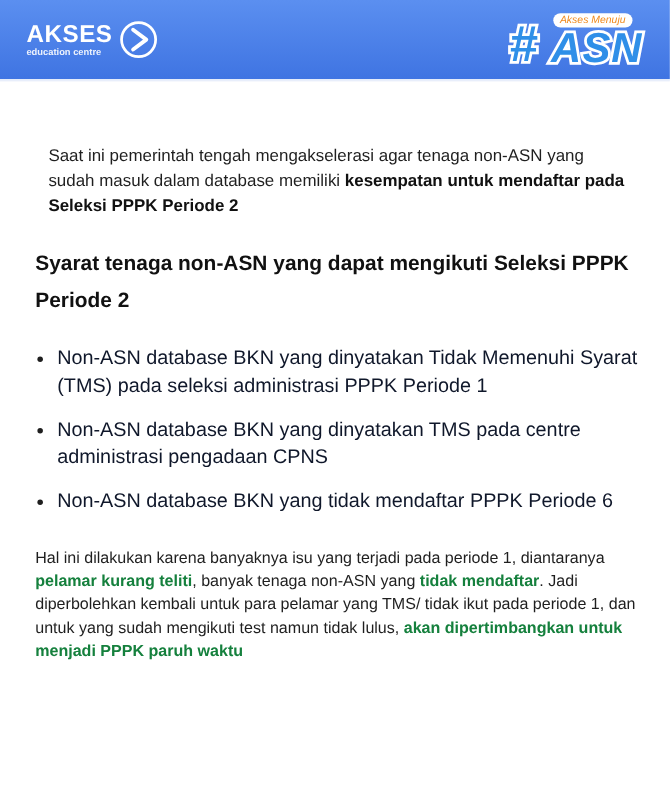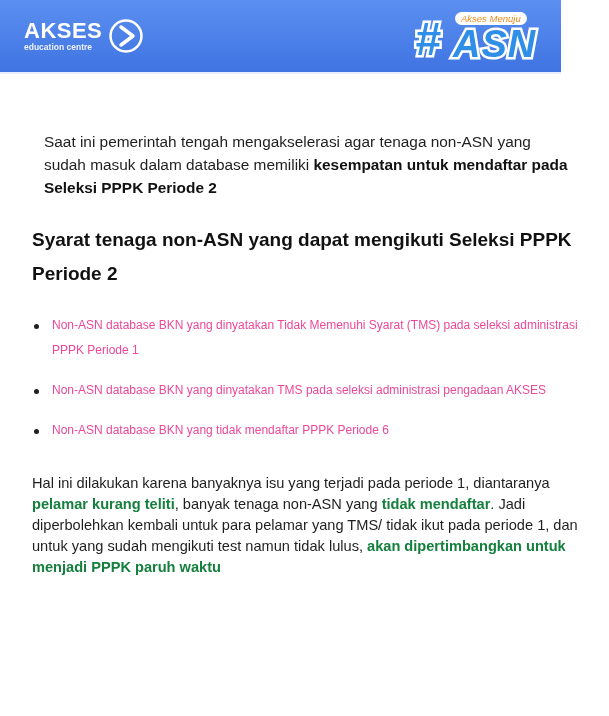--- a/index.html
+++ b/index.html
@@ -4,21 +4,21 @@
   <style>
     html, body { margin: 0; padding: 0; }
     body {
       width: 609px; height: 716px; overflow: hidden;
       background: #ffffff;
       font-family: "Liberation Sans", "DejaVu Sans", sans-serif;
       color: #1a1a1a;
       position: relative;
     }
     .header {
-      position: absolute; left: 0; top: 0; width: 561px; height: 72px;
+      position: absolute; left: 0; top: 0; width: 609px; height: 72px;
       background: linear-gradient(180deg, #5b8ff0 0%, #3f74e2 100%);
       border-bottom: 2px solid #e8eefb;
     }
     .logo-left {
       position: absolute; left: 24px; top: 18px; display: flex; align-items: center;
     }
     .logo-text { display: flex; flex-direction: column; color: #fff; }
     .logo-name { font-weight: 700; font-size: 22px; letter-spacing: 0.5px; line-height: 22px; }
     .logo-sub { font-weight: 700; font-size: 8.5px; line-height: 10px; opacity: 0.9; }
     .logo-arrow { margin-left: 6px; width: 36px; height: 36px; }
@@ -42,22 +42,22 @@
       font-weight: 400; font-style: italic; font-size: 9.5px; padding: 1px 6px;
     }
     .content { position: absolute; left: 32px; top: 118px; width: 555px; }
     .intro { font-size: 15.4px; line-height: 23px; margin: 12px; color: #1f1f1f; }
     .intro b { color: #111; }
     .heading {
       margin: 24px 0 0 0; font-size: 19px; line-height: 34px; font-weight: 700; color: #111;
     }
     .req-list { list-style: none; margin: 22px 0 0 0; padding: 0; }
     .req-item {
-      position: relative; padding-left: 20px; font-size: 12px; line-height: 25px;
-      margin-bottom: 15px; color: #ec4899;
+      position: relative; padding-left: 20px; font-size: 18px; line-height: 25px;
+      margin-bottom: 15px; color: #0f172a;
     }
     .req-item .bullet {
       position: absolute; left: 2px; top: 11px; width: 5px; height: 5px; border-radius: 50%; background: #1f1f1f;
     }
     .outro { margin: 30px 0 0 0; font-size: 14.6px; line-height: 21px; color: #1f1f1f; }
     .outro b { color: #15803d; }
   </style>
 </head>
 <body>
 
@@ -84,21 +84,21 @@
 
   <h2 class="heading">Syarat tenaga non-ASN yang dapat mengikuti Seleksi PPPK Periode 2</h2>
 
   <ul class="req-list">
     <li class="req-item">
       <span class="bullet"></span>
       <span>Non-ASN database BKN yang dinyatakan Tidak Memenuhi Syarat (TMS) pada seleksi administrasi PPPK Periode 1</span>
     </li>
     <li class="req-item">
       <span class="bullet"></span>
-      <span>Non-ASN database BKN yang dinyatakan TMS pada seleksi administrasi pengadaan AKSES</span>
+      <span>Non-ASN database BKN yang dinyatakan TMS pada centre administrasi pengadaan CPNS</span>
     </li>
     <li class="req-item">
       <span class="bullet"></span>
       <span>Non-ASN database BKN yang tidak mendaftar PPPK Periode 6</span>
     </li>
   </ul>
 
   <p class="outro"><span>Hal ini dilakukan karena banyaknya isu yang terjadi pada periode 1, diantaranya </span><b>pelamar kurang teliti</b><span>, banyak tenaga non-ASN yang </span><b>tidak mendaftar</b><span>. Jadi diperbolehkan kembali untuk para pelamar yang TMS/ tidak ikut pada periode 1, dan untuk yang sudah mengikuti test namun tidak lulus, </span><b>akan dipertimbangkan untuk menjadi PPPK paruh waktu</b></p>
 </div>
 

